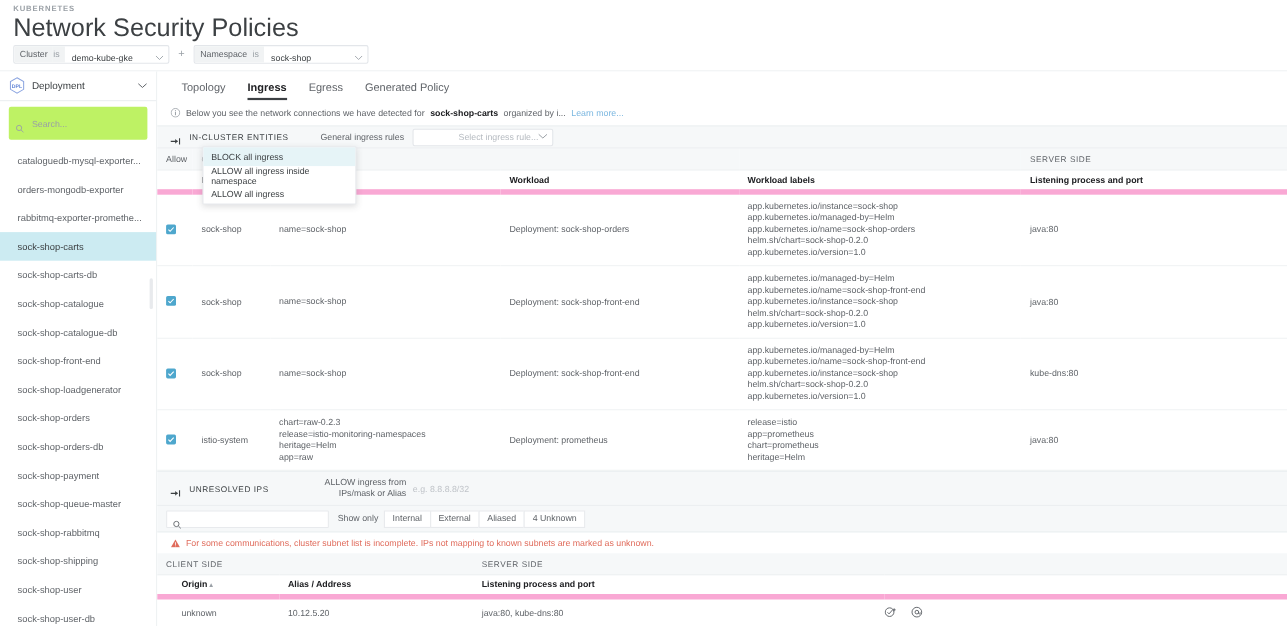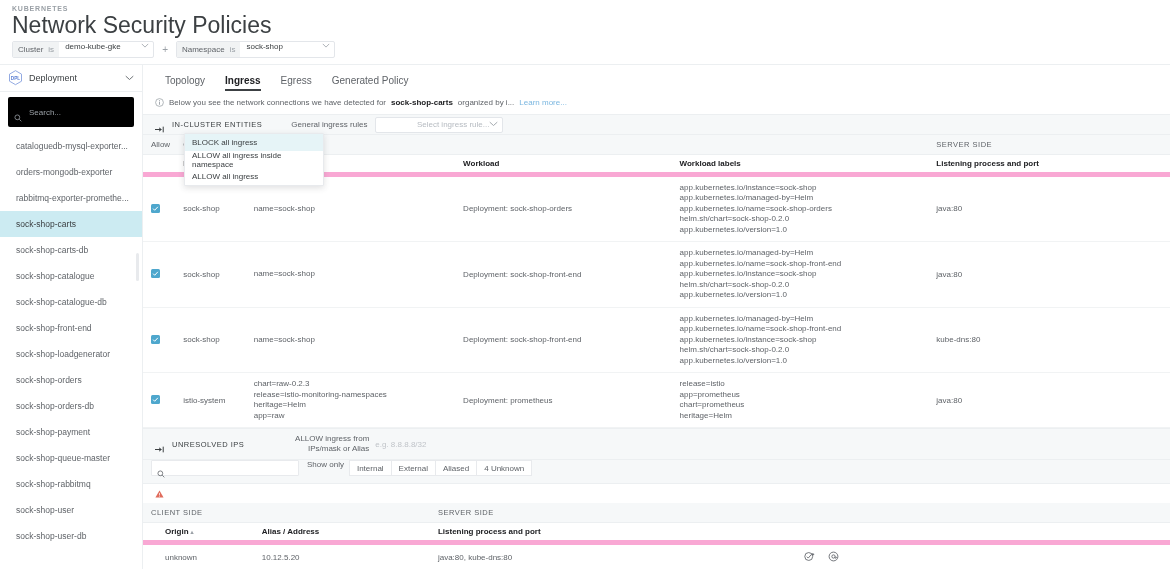--- a/index.html
+++ b/index.html
@@ -20,21 +20,21 @@
     text-transform: uppercase; font-weight: 600; line-height: 10px;
   }
   .page-title {
     font-size: 23px; color: #3c4043; font-weight: 400;
     line-height: 22px; margin: 0 0 5px 0;
   }
 
   
   #filter-bar { display: flex; align-items: center; padding: 0 12px 6px 12px; gap: 6px; }
   .chip {
-    display: flex; align-items: flex-start; height: 17px;
+    display: flex; align-items: flex-end; height: 17px;
     border: 1px solid #e3e6ea; border-radius: 2px; background: #fff;
     font-size: 8px; overflow: hidden;
   }
   .chip .k { background: #f1f3f4; color: #5f6368; padding: 0 5px; height: 100%; display: flex; align-items: center; }
   .chip .op { background: #f1f3f4; color: #9aa0a6; padding: 0 5px 0 0; height: 100%; display: flex; align-items: center; }
   .chip .v { color: #3c4043; padding: 0 6px; min-width: 78px; }
   .chip .caret { width: 16px; text-align: center; color: #9aa0a6; font-size: 7px; }
   .plus { color: #9aa0a6; font-size: 10px; padding: 0 2px; }
 
   
@@ -50,21 +50,21 @@
     width: 15px; height: 16px; flex: 0 0 15px;
     display: flex; align-items: center; justify-content: center;
     font-size: 4.5px; font-weight: 700; color: #5b7fd4; letter-spacing: .1px;
   }
   #kind-select .label { font-size: 9px; color: #3c4043; flex: 1; }
   #kind-select .caret { color: #5f6368; font-size: 8px; }
 
   #search-wrap { padding: 5px 8px 6px 8px; }
   #search-box {
     display: flex; align-items: center; gap: 5px;
-    background: #000000; border-radius: 2px; height: 17px; padding: 15px 6px;
+    background: #bef264; border-radius: 2px; height: 17px; padding: 15px 6px;
   }
   #search-box .mag { width: 8px; height: 8px; flex: 0 0 8px; }
   #search-input {
     border: 0; background: transparent; outline: none; flex: 1;
     font-size: 8px; color: #5f6368; font-family: inherit;
   }
   #search-input::placeholder { color: #9aa0a6; }
 
   #resource-list { overflow: hidden; }
   .res-item {
@@ -160,21 +160,21 @@
   .labels-cell { line-height: 10.5px; }
   .cb {
     width: 9px; height: 9px; border-radius: 1.5px; background: #4ea7cd;
     display: inline-flex; align-items: center; justify-content: center;
     cursor: pointer;
   }
   .cb svg { width: 7px; height: 7px; }
 
   
   #filter-row {
-    display: flex; align-items: flex-start; background: #f6f8f9;
+    display: flex; align-items: center; background: #f6f8f9;
     border-bottom: 1px solid #eceff1; height: 24px; padding-left: 8px; gap: 0;
   }
   #ip-search {
     display: flex; align-items: center; gap: 5px; background: #fff;
     border: 1px solid #e8eaed; width: 148px; height: 16px; padding: 0 5px;
     border-radius: 1px;
   }
   #ip-search .mag { width: 8px; height: 8px; }
   .showonly { font-size: 8px; color: #5f6368; margin: 0 6px 0 8px; }
   .fbtn {
@@ -290,20 +290,23 @@
           <span>sock-shop-orders-db</span>
         </div>
         <div class="res-item">
           <span>sock-shop-payment</span>
         </div>
         <div class="res-item">
           <span>sock-shop-queue-master</span>
         </div>
         <div class="res-item">
           <span>sock-shop-rabbitmq</span>
+        </div>
+        <div class="res-item">
+          <span>sock-shop-shipping</span>
         </div>
         <div class="res-item">
           <span>sock-shop-user</span>
         </div>
         <div class="res-item">
           <span>sock-shop-user-db</span>
         </div>
       </div>
     <div id="side-scroll"></div>
   </div>
@@ -479,20 +482,21 @@
     </div>
 
     <div id="warn-row">
       <span class="warn-ico">
         <svg viewBox="0 0 12 11" width="9" height="8">
             <path d="M6 .6L11.6 10.3H.4z" fill="#e06c5c"></path>
             <rect x="5.5" y="4" width="1" height="3.4" fill="#fff"></rect>
             <rect x="5.5" y="8.1" width="1" height="1" fill="#fff"></rect>
           </svg>
       </span>
+      <span>For some communications, cluster subnet list is incomplete. IPs not mapping to known subnets are marked as unknown.</span>
     </div>
 
     <table>
       <colgroup>
         <col style="width:110px">
           <col style="width:175px">
           <col style="width:372px">
           <col style="width:363px">
       </colgroup>
       <tbody>

